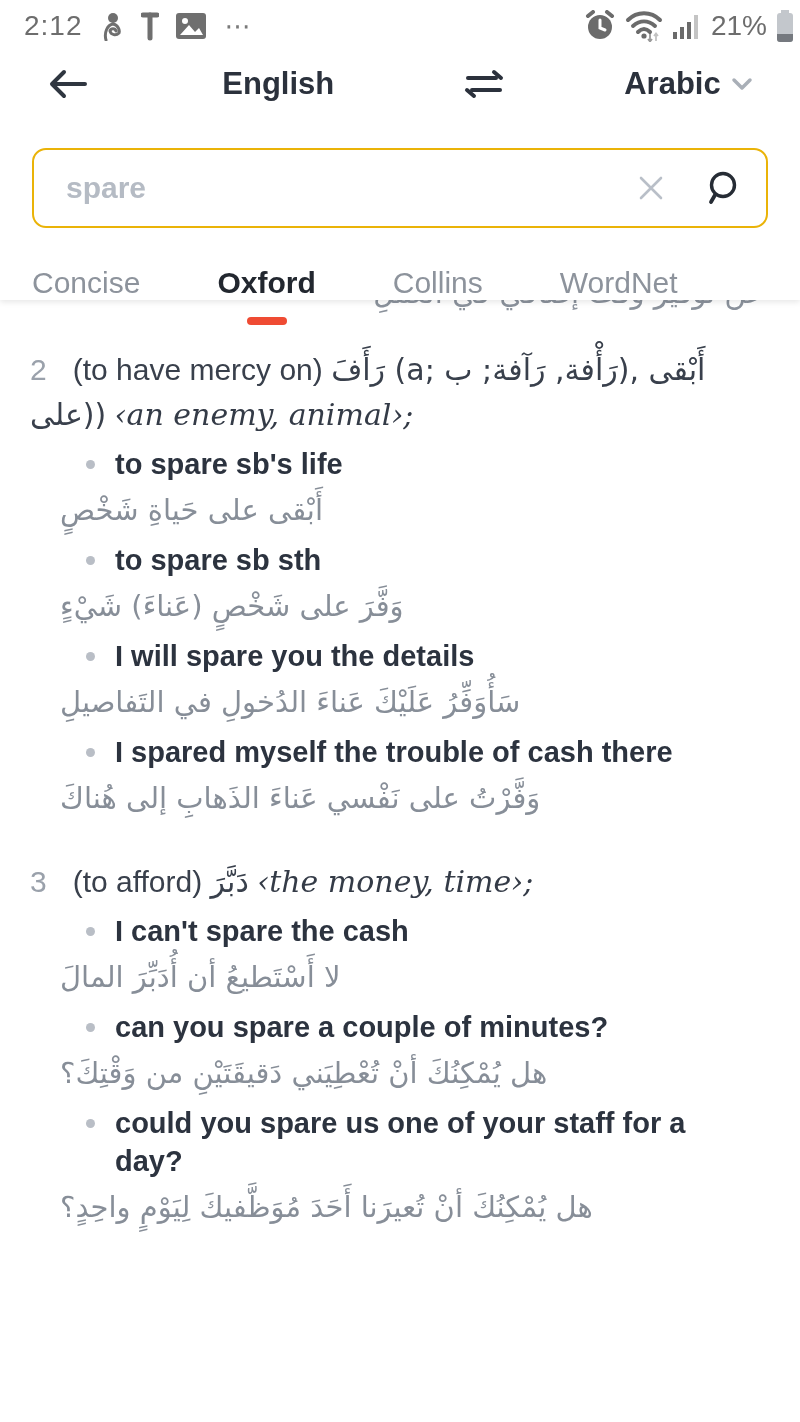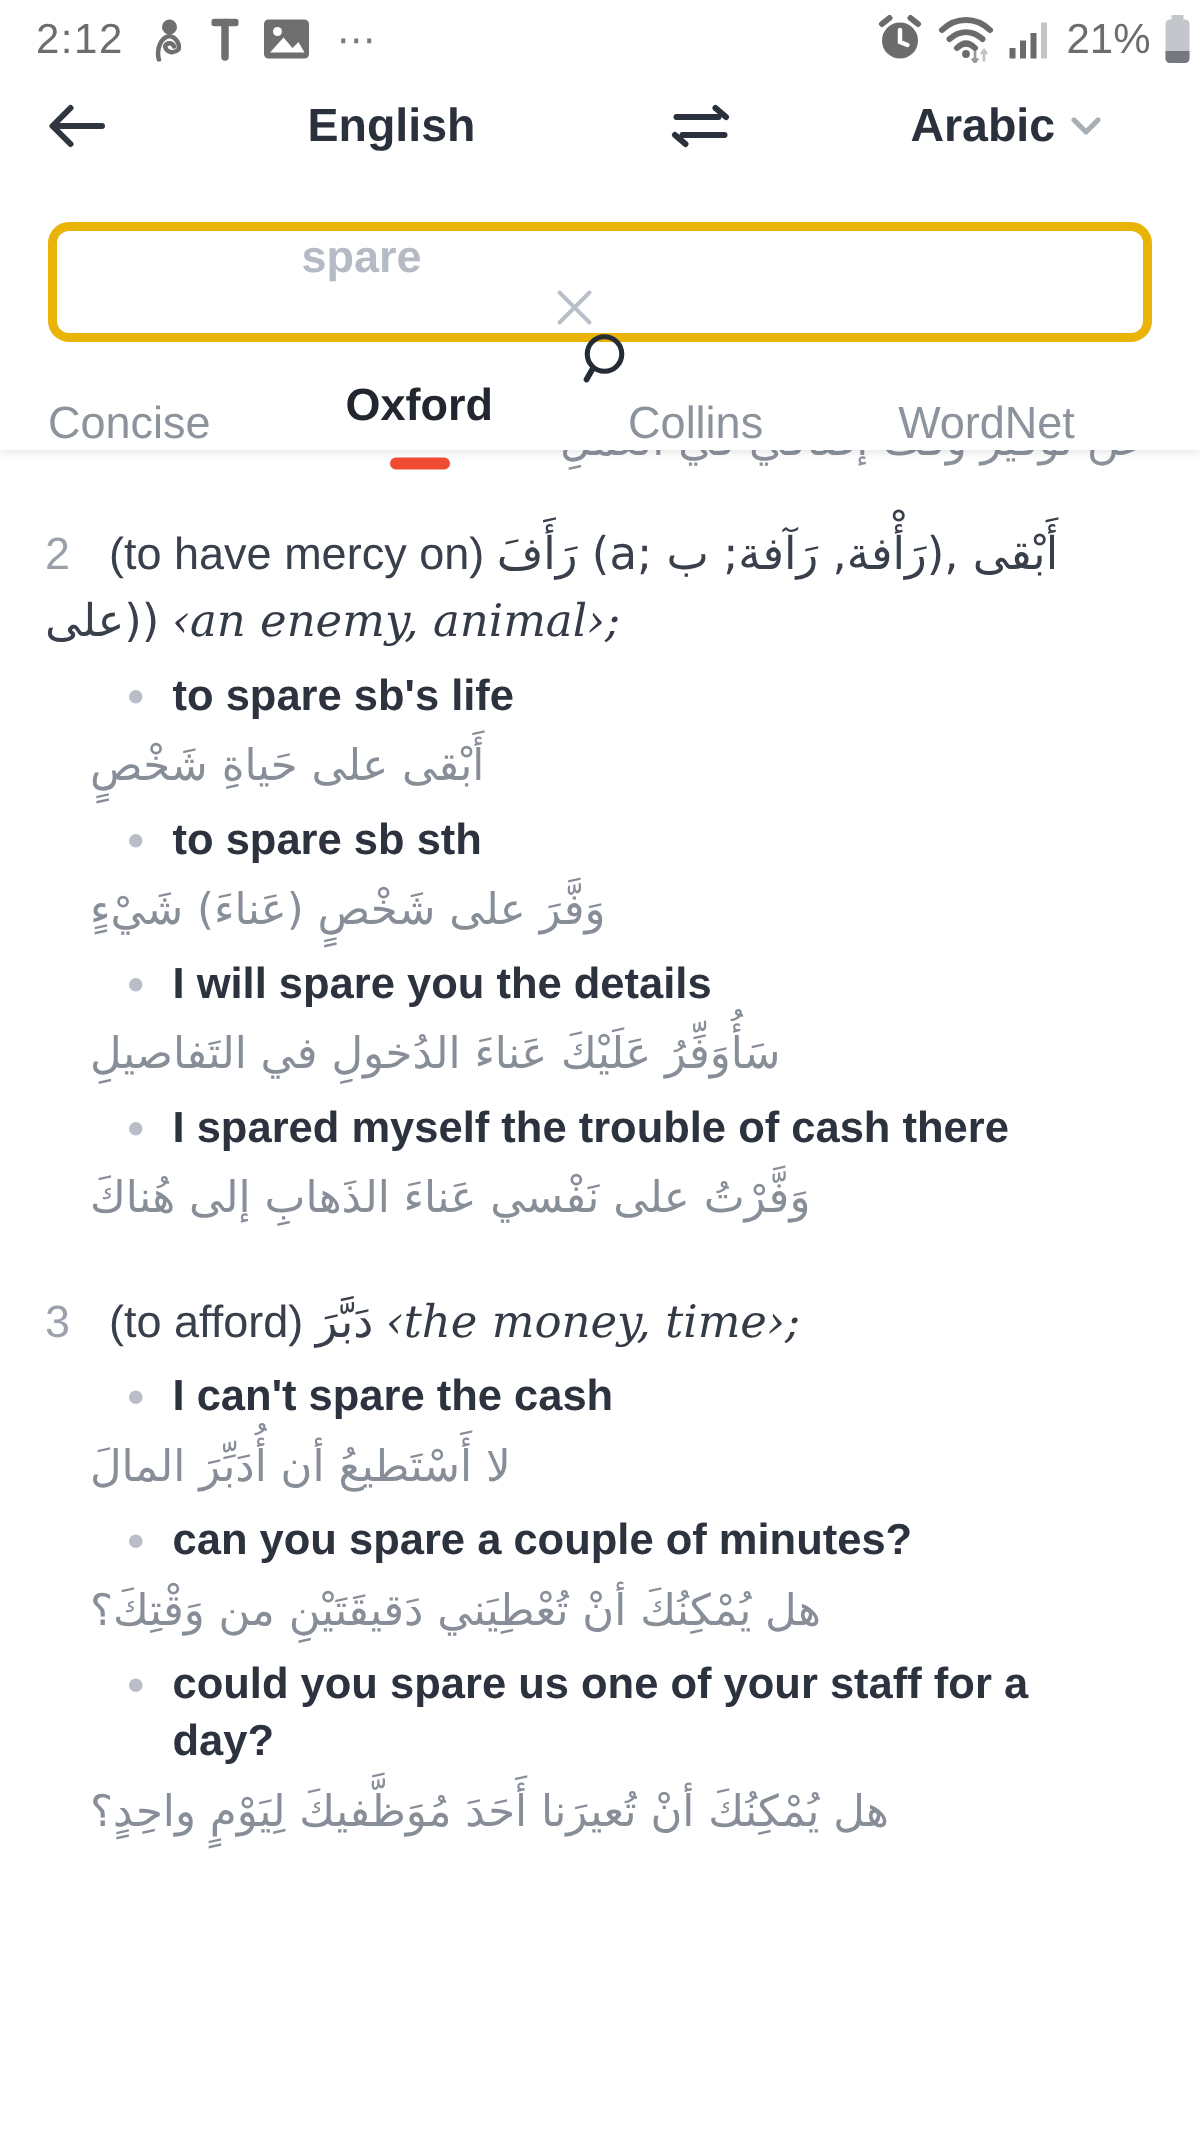--- a/index.html
+++ b/index.html
@@ -10,34 +10,34 @@
   
   .statusbar{height:46px;display:flex;align-items:center;padding:6px 6px 0 24px;box-sizing:border-box;}
   .sb-left{display:flex;align-items:center;gap:16px;color:#6d6d6d;}
   .sb-time{font-size:28px;color:#6d6d6d;letter-spacing:1px;}
   .sb-right{margin-left:auto;display:flex;align-items:center;gap:9px;color:#6d6d6d;}
   .sb-batt-label{font-size:28px;color:#6d6d6d;}
   .sb-icon{display:inline-flex;align-items:center;justify-content:center;}
   .dots{font-size:26px;color:#7a7a7a;letter-spacing:3px;margin-left:2px;}
   
   .header{background:#fff;position:relative;z-index:3;box-shadow:0 2px 6px rgba(0,0,0,0.10);}
-  .navrow{height:76px;display:flex;align-items:center;padding:0 30px;}
+  .navrow{height:76px;display:flex;align-items:center;padding:0 16px;justify-content:center;}
   .back-btn{width:60px;display:flex;align-items:center;}
   .lang{font-size:31px;font-weight:700;color:#2b313c;}
   .nav-english{flex:0 0 auto;margin-left:115px;}
   .nav-swap{flex:0 0 auto;margin-left:130px;display:flex;align-items:center;}
   .nav-arabic{flex:0 0 auto;margin-left:120px;display:flex;align-items:center;gap:10px;}
   
   .search-wrap{padding:26px 32px 0 32px;}
-  .search-box{height:80px;border:6px solid #eab308;border-radius:14px;display:flex;align-items:center;padding:0 26px 0 30px;box-sizing:border-box;background:#fff;flex-direction:column;}
+  .search-box{height:80px;border:2px solid #eab308;border-radius:14px;display:flex;align-items:center;padding:0 26px 0 30px;box-sizing:border-box;background:#fff;}
   .search-input{flex:1;border:none;outline:none;font-size:30px;font-weight:700;color:#b5bbc4;font-family:"Liberation Sans",sans-serif;background:transparent;}
   .search-clear{margin-right:38px;display:flex;align-items:center;cursor:pointer;}
   .search-go{display:flex;align-items:center;cursor:pointer;}
   
-  .tabs{display:flex;align-items:center;padding:38px 0 0 32px;gap:16px;height:72px;box-sizing:border-box;}
+  .tabs{display:flex;align-items:flex-start;padding:38px 0 0 32px;gap:3px;height:72px;box-sizing:border-box;}
   .tab{margin-right:74px;font-size:30px;color:#8d939c;display:flex;flex-direction:column;align-items:center;cursor:pointer;}
   .tab .tab-underline{display:none;}
   .tab.active{color:#22272f;font-weight:700;}
   .tab.active .tab-underline{display:block;width:40px;height:8px;border-radius:4px;background:#ef4b33;margin-top:17px;}
   
   .content{position:relative;z-index:1;}
   .clipped-line{height:17px;overflow:hidden;position:relative;}
   .clipped-line .clip-inner{position:absolute;right:36px;top:-27px;font-size:29px;line-height:40px;color:#8b929c;font-family:"DejaVu Sans",sans-serif;}
   .entry{margin:30px 28px 0 30px;font-size:30px;line-height:45px;color:#39404c;}
   .entry .e-num{color:#9aa1ab;margin-right:26px;}

